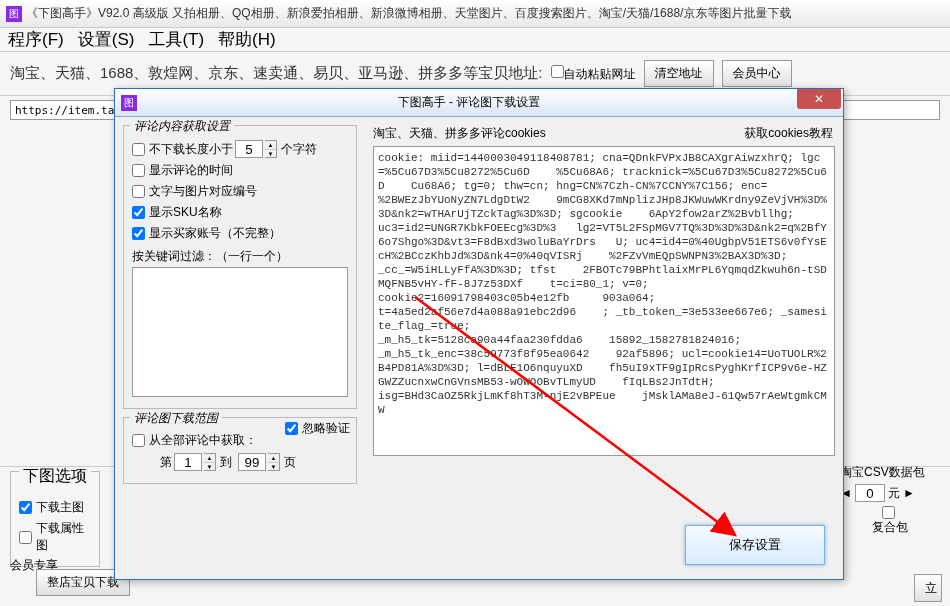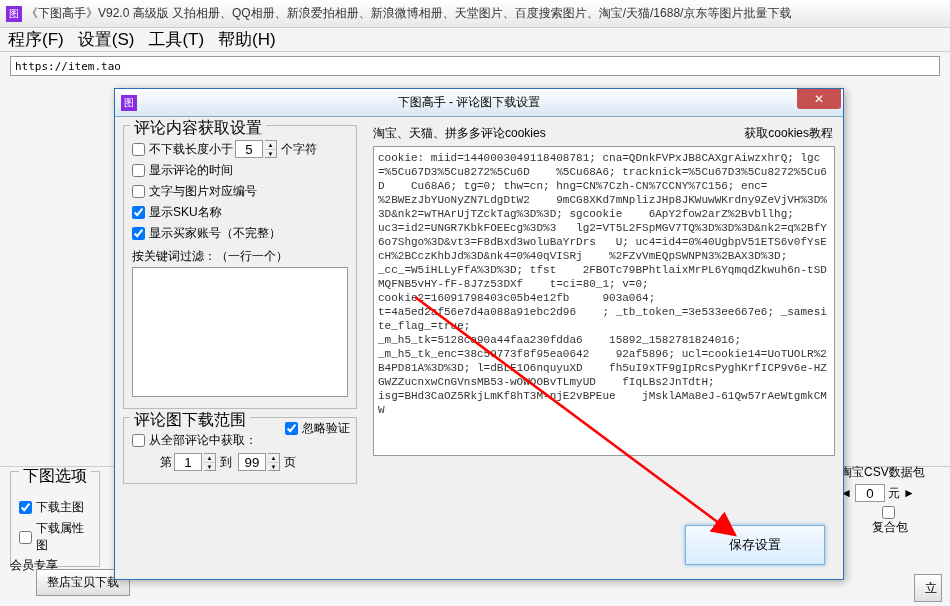--- a/index.html
+++ b/index.html
@@ -35,21 +35,21 @@
     .dialog { position: absolute; left: 114px; top: 88px; width: 730px; height: 492px; background: #f0f0f0; border: 1px solid #2a6fb7; box-shadow: 2px 2px 8px rgba(0,0,0,.3); }
     .dlg-titlebar { background: linear-gradient(#fff,#d8e6f5); height: 28px; display: flex; align-items: center; padding: 0 2px 0 6px; border-bottom: 1px solid #8ab; }
     .dlg-titlebar-text { font-size: 12px; flex: 1; text-align: center; }
     .close-btn { width: 44px; height: 20px; background: #c75050; color: #fff; display: flex; align-items: center; justify-content: center; font-size: 12px; cursor: pointer; border-radius: 0 0 3px 3px; position: relative; top: -4px; }
     
     .dlg-body { display: flex; height: calc(100% - 28px); }
     .dlg-left { width: 250px; padding: 8px; }
     .dlg-right { flex: 1; padding: 8px; position: relative; }
     
     .group { border: 1px solid #bbb; padding: 10px 8px 8px; margin-bottom: 8px; position: relative; }
-    .group-title { position: absolute; top: -8px; left: 6px; background: #f0f0f0; padding: 0 4px; font-size: 16px; }
+    .group-title { position: absolute; top: -8px; left: 6px; background: #f0f0f0; padding: 0 4px; font-size: 12px; font-style: italic; }
     .opt { display: flex; align-items: center; margin: 4px 0; font-size: 12px; }
     .opt input[type=checkbox]{ margin-right: 4px; }
     .num-input { width: 28px; height: 18px; border: 1px solid #999; text-align: center; margin: 0 2px; }
     .spin { width: 12px; height: 18px; border: 1px solid #999; border-left: none; display: inline-flex; flex-direction: column; font-size: 6px; line-height: 8px; }
     .spin span { flex: 1; text-align: center; border-bottom: 1px solid #ccc; cursor: pointer; }
     .spin span:last-child { border-bottom: none; }
     
     .kw-area { width: 100%; height: 130px; border: 1px solid #999; background: #fff; resize: none; }
     
     .right-title { font-size: 12px; margin-bottom: 4px; }
@@ -74,20 +74,28 @@
     <span class="titlebar-text">《下图高手》V92.0 高级版 又拍相册、QQ相册、新浪爱拍相册、新浪微博相册、天堂图片、百度搜索图片、淘宝/天猫/1688/京东等图片批量下载</span>
   </div>
 
   <div class="menubar">
     <span>程序(F)</span>
     <span>设置(S)</span>
     <span>工具(T)</span>
     <span>帮助(H)</span>
   </div>
 
+  <div class="toolbar-row">
+    <span class="toolbar-label">淘宝、天猫、1688、敦煌网、京东、速卖通、易贝、亚马逊、拼多多等宝贝地址:</span>
+    <label class="toolbar-cb">
+      <input type="checkbox" style=""><span>自动粘贴网址</span>
+    </label>
+    <button class="btn">清空地址</button>
+    <button class="btn">会员中心</button>
+  </div>
 
   <div class="url-row">
     <input class="url-input" value="https://item.tao" style="">
   </div>
   <div class="blur-strip"></div>
 
   <div class="bottom-area">
     <div class="fieldset" style="width:90px;">
       <span class="fieldset-title">下图选项</span>
       <div class="chk-row">

